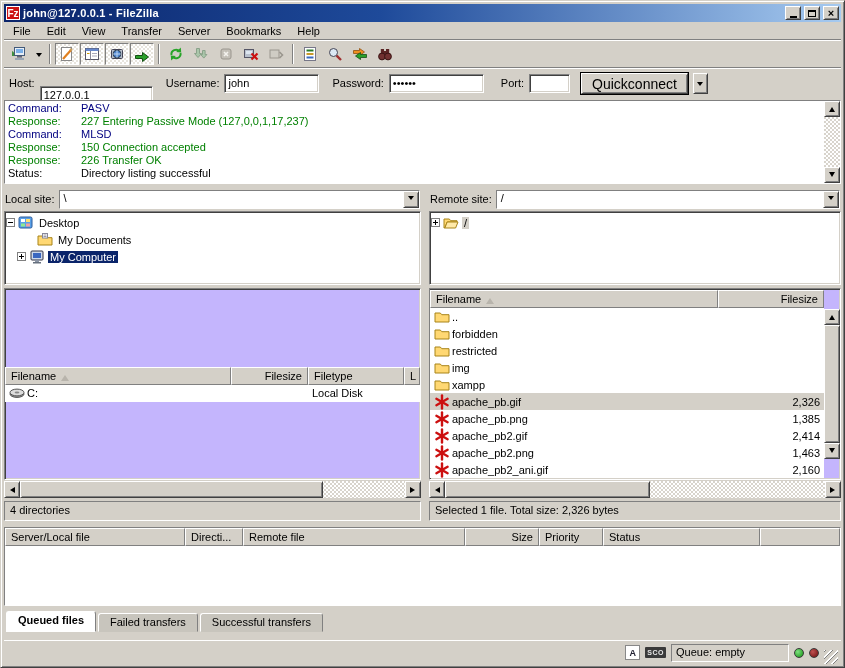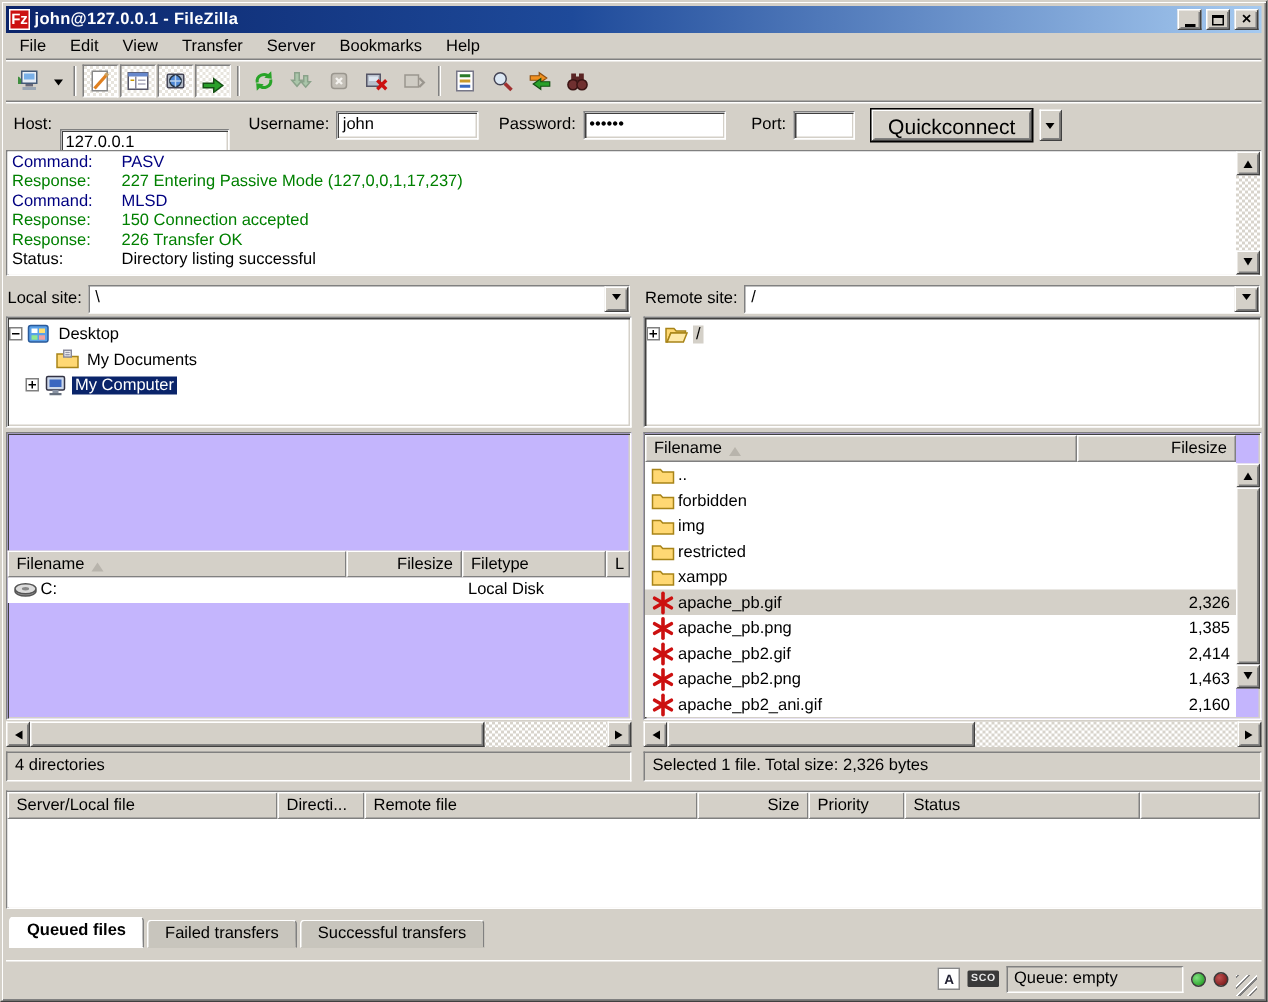--- a/index.html
+++ b/index.html
@@ -504,32 +504,32 @@
                 </div>
                 <div class="fcell r" style="flex:1"></div>
               </div>
             <div class="frow">
                 <div class="fcell fname" style="width:288px">
                   <span class="icon16">
                     <svg viewBox="0 0 16 16">
                       <path d="M1 13 V4 h5.3 l1.5 1.7 H15 V13 z" fill="#ffd873" stroke="#a88418"></path>
                     </svg>
                   </span>
+                  <span>restricted</span>
+                </div>
+                <div class="fcell r" style="flex:1"></div>
+              </div>
+            <div class="frow">
+                <div class="fcell fname" style="width:288px">
+                  <span class="icon16">
+                    <svg viewBox="0 0 16 16">
+                      <path d="M1 13 V4 h5.3 l1.5 1.7 H15 V13 z" fill="#ffd873" stroke="#a88418"></path>
+                    </svg>
+                  </span>
                   <span>img</span>
-                </div>
-                <div class="fcell r" style="flex:1"></div>
-              </div>
-            <div class="frow">
-                <div class="fcell fname" style="width:288px">
-                  <span class="icon16">
-                    <svg viewBox="0 0 16 16">
-                      <path d="M1 13 V4 h5.3 l1.5 1.7 H15 V13 z" fill="#ffd873" stroke="#a88418"></path>
-                    </svg>
-                  </span>
-                  <span>restricted</span>
                 </div>
                 <div class="fcell r" style="flex:1"></div>
               </div>
             <div class="frow">
                 <div class="fcell fname" style="width:288px">
                   <span class="icon16">
                     <svg viewBox="0 0 16 16">
                       <path d="M1 13 V4 h5.3 l1.5 1.7 H15 V13 z" fill="#ffd873" stroke="#a88418"></path>
                     </svg>
                   </span>

